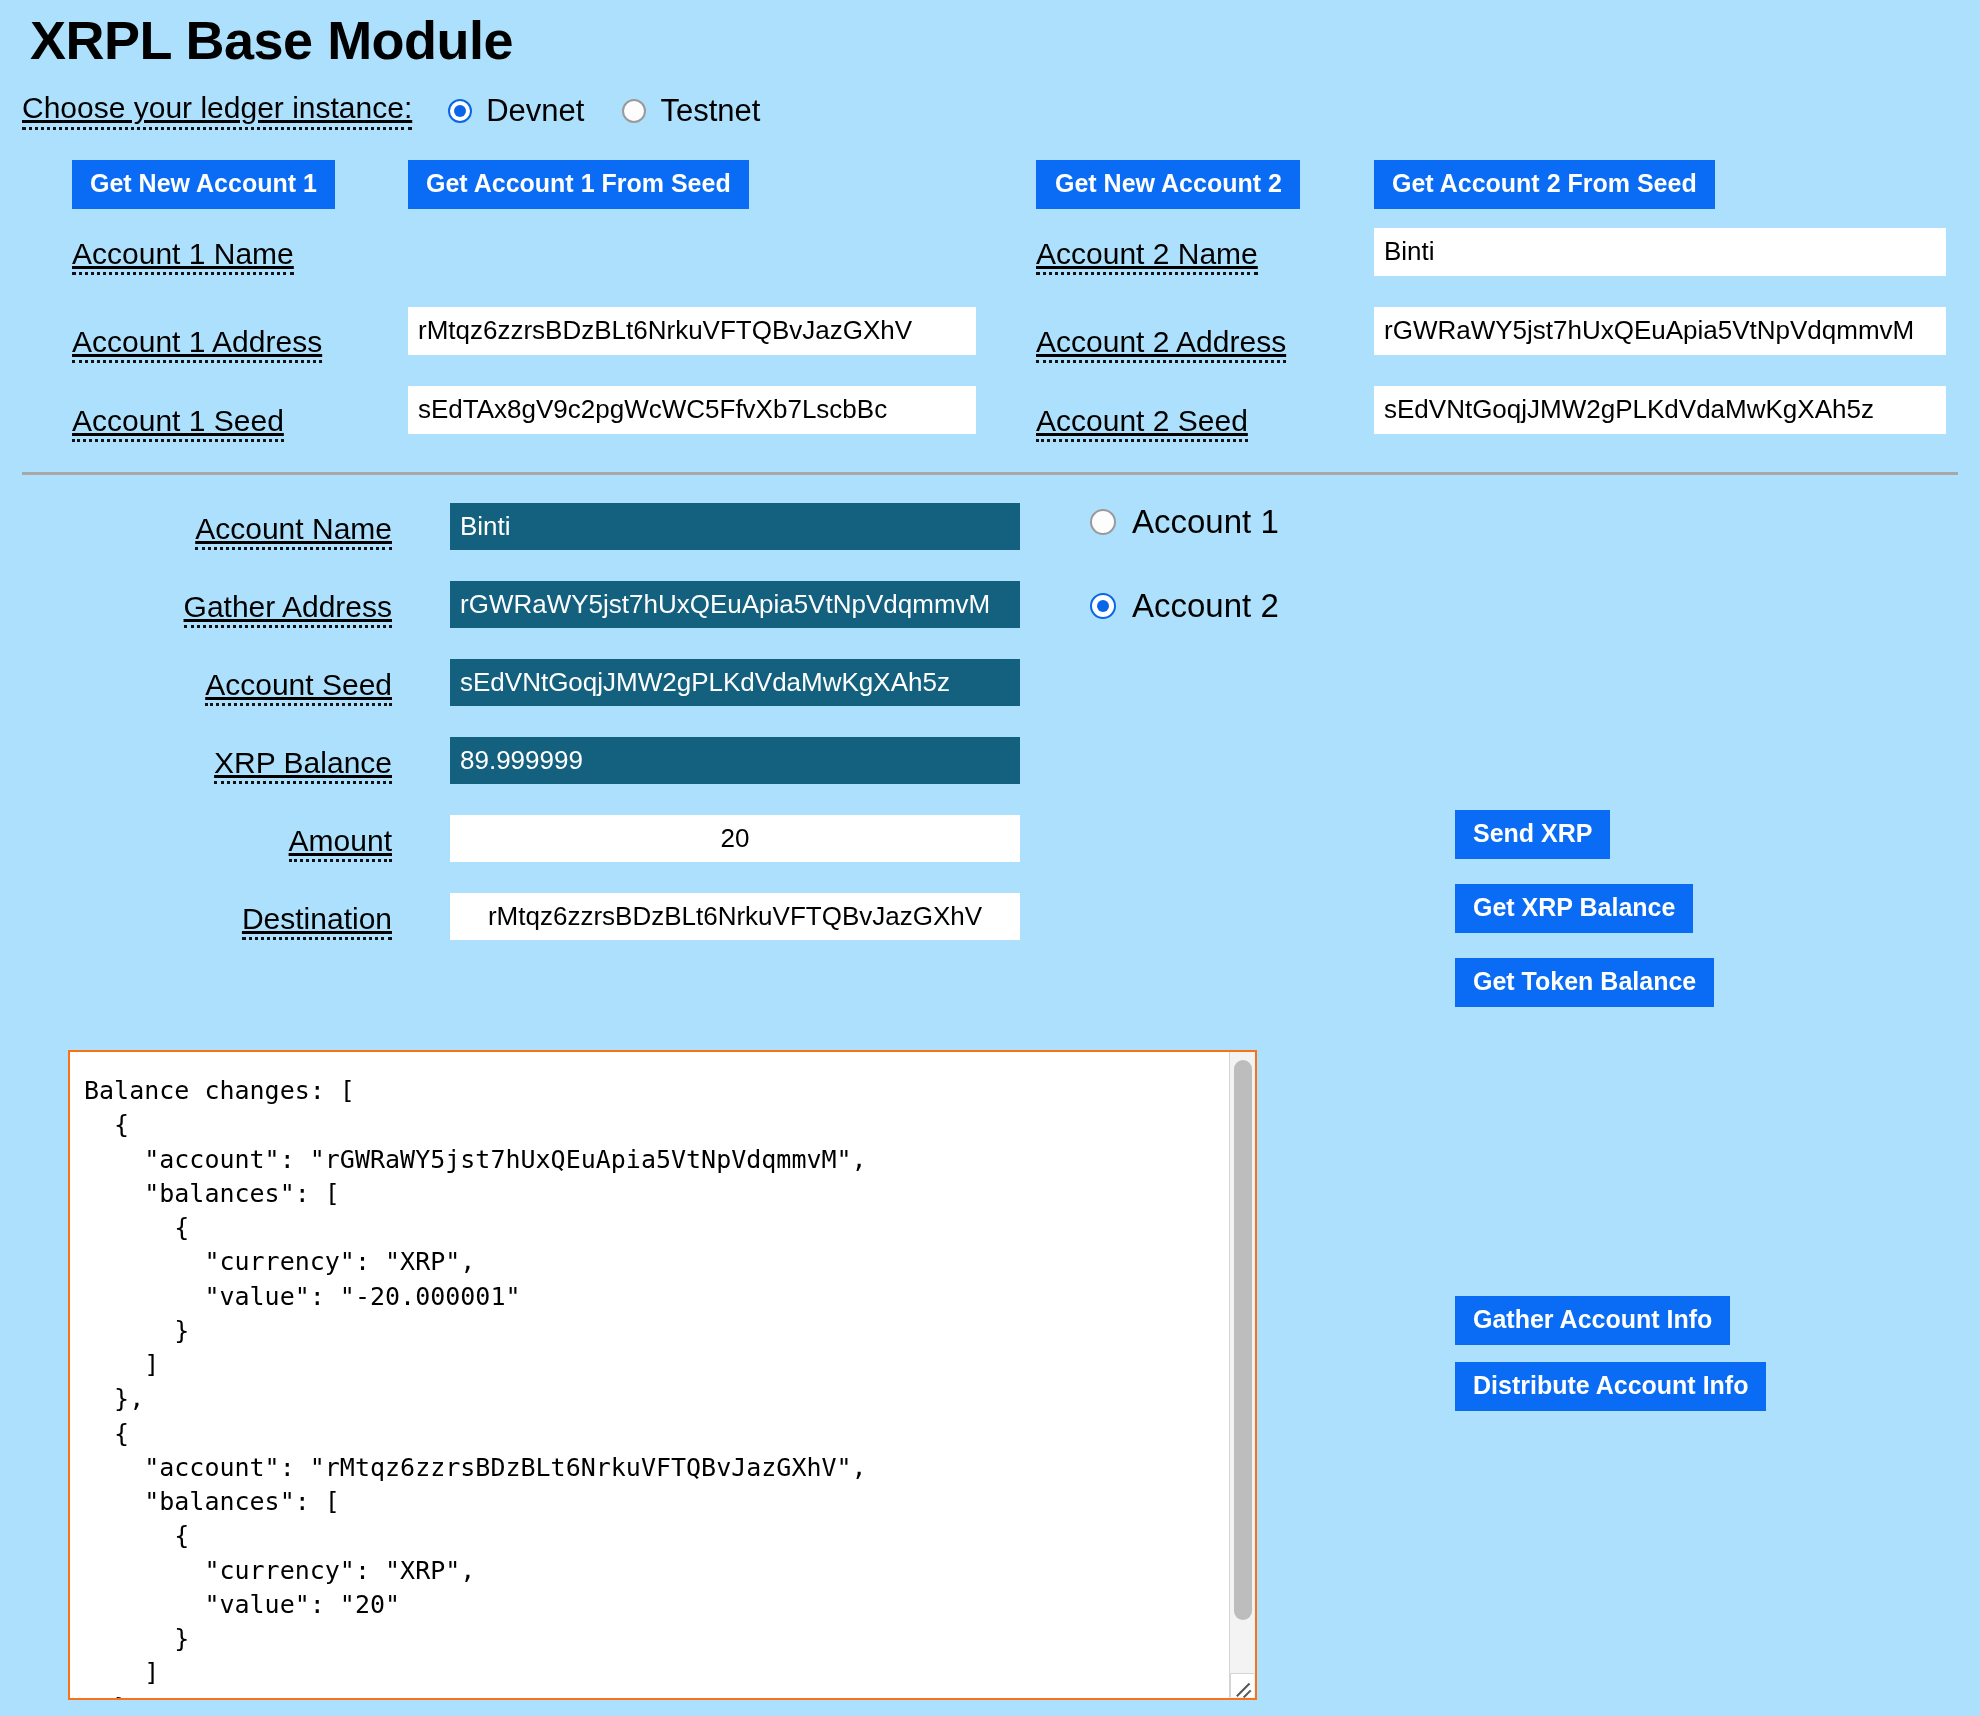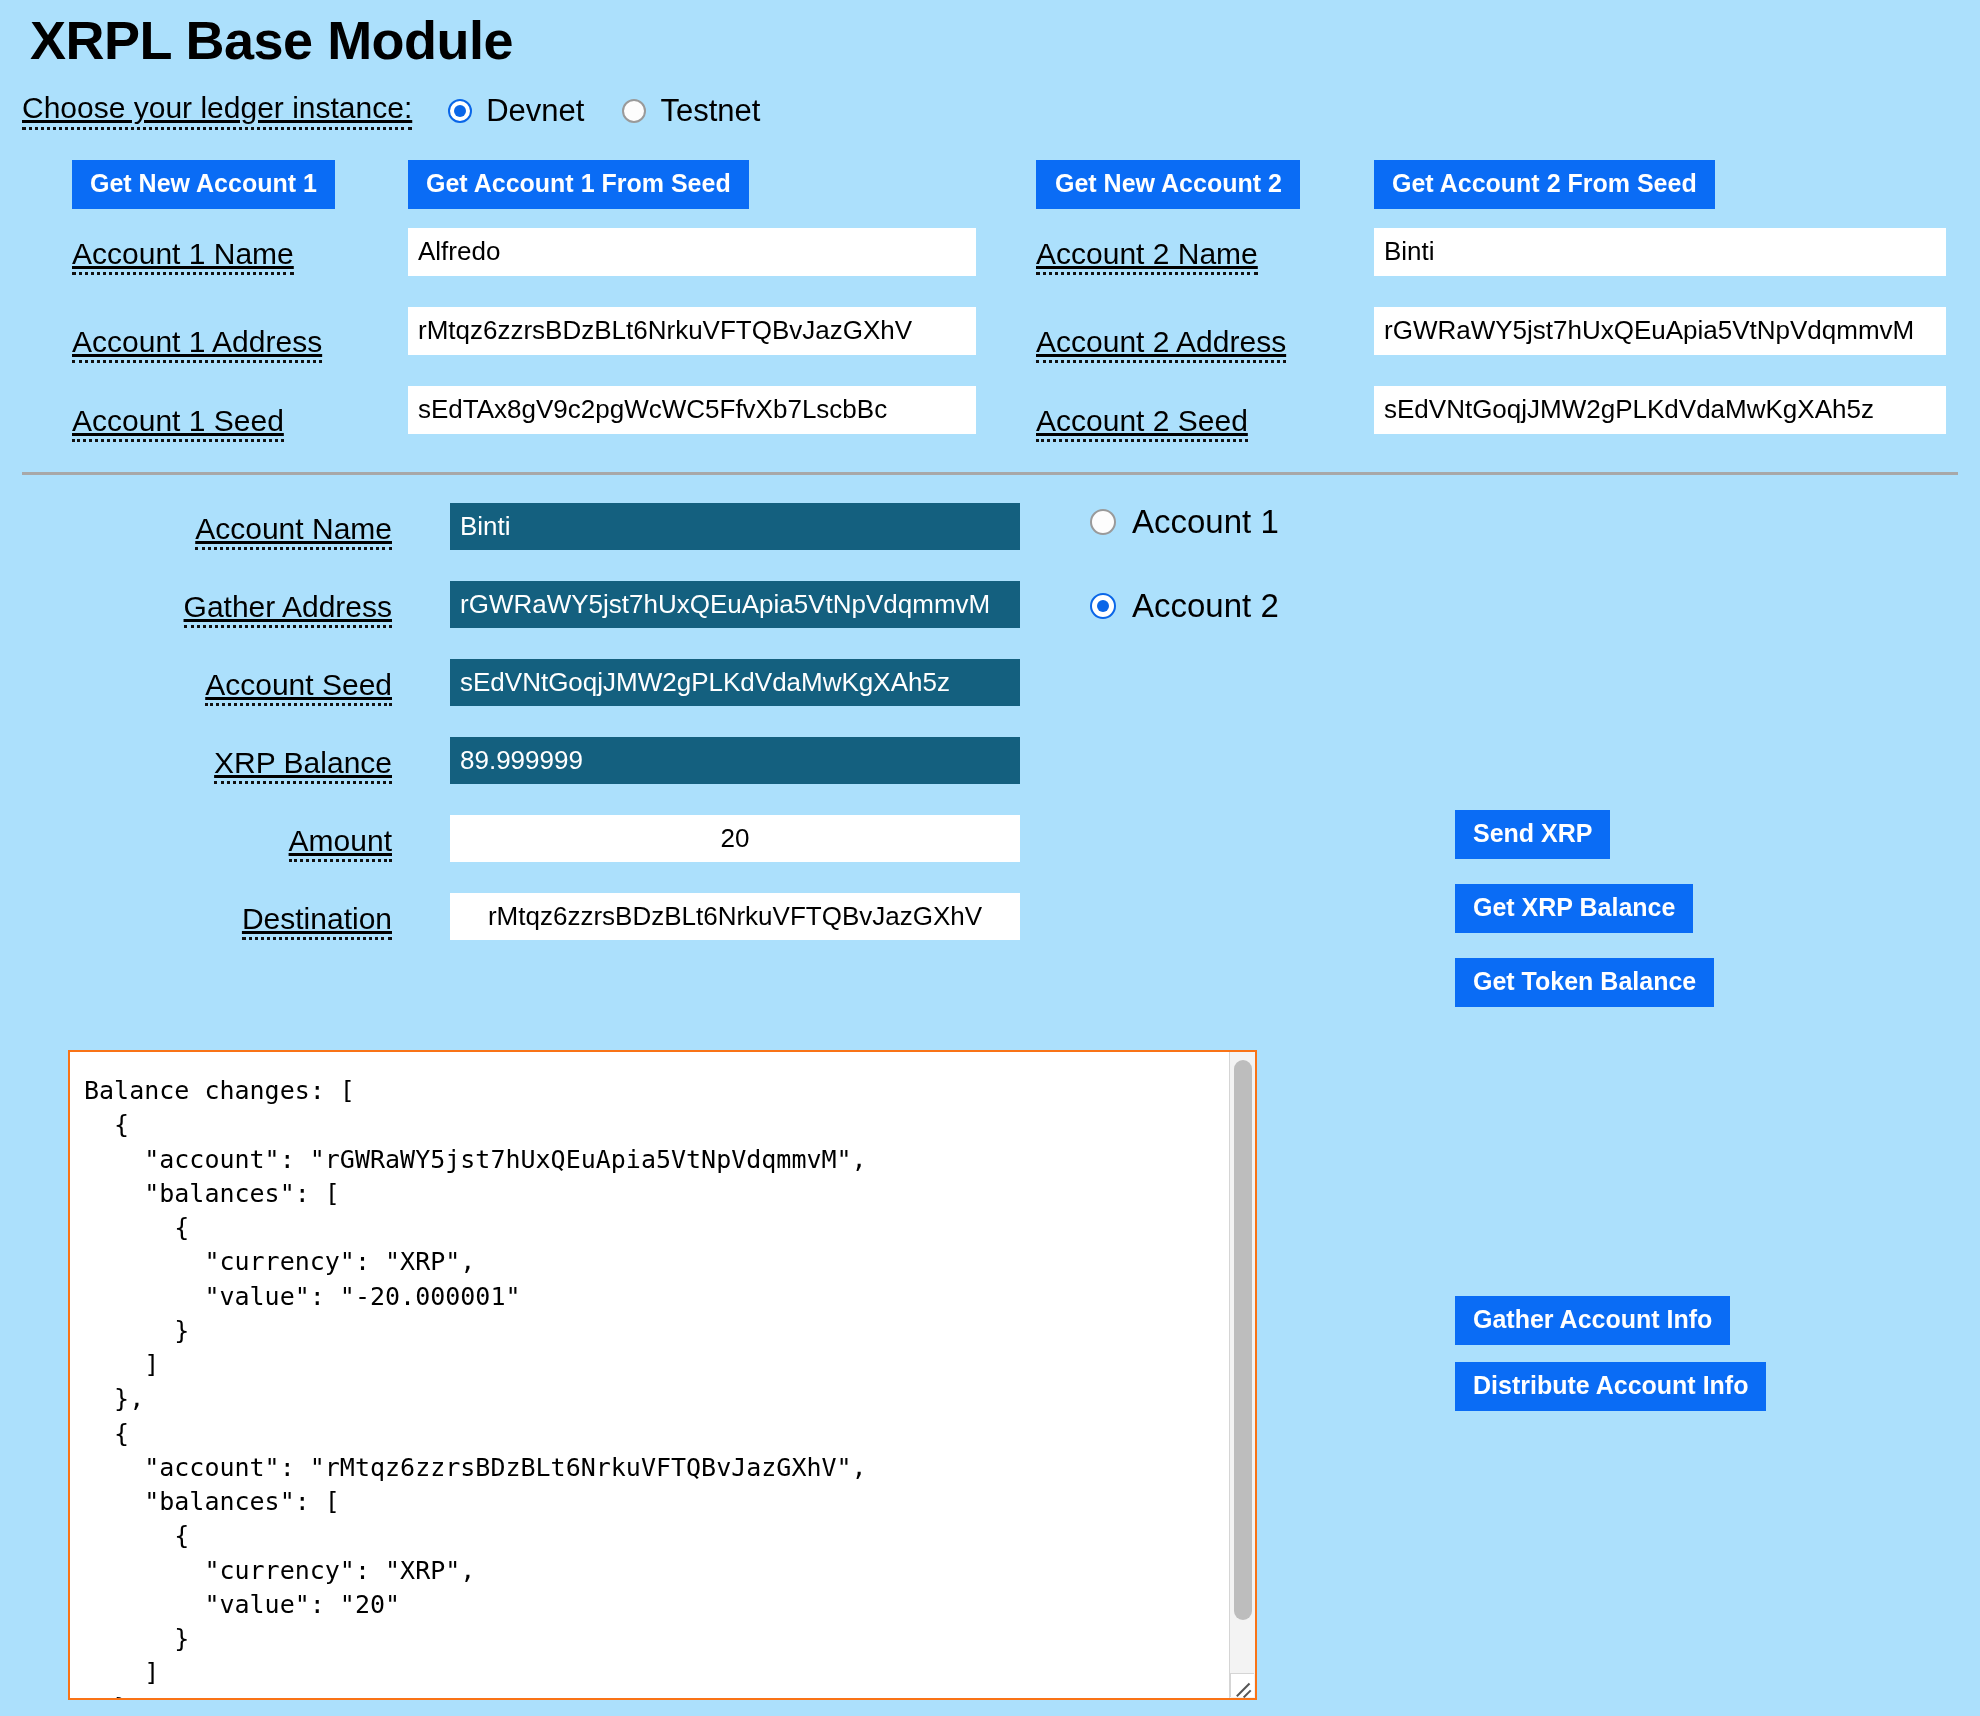--- a/index.html
+++ b/index.html
@@ -235,21 +235,20 @@
 
   <button class="btn acct-btn-1">Get New Account 1</button>
   <button class="btn acct-btn-1s">Get Account 1 From Seed</button>
   <button class="btn acct-btn-2">Get New Account 2</button>
   <button class="btn acct-btn-2s">Get Account 2 From Seed</button>
 
   <span class="lbl dotted-label a1-name-lbl">Account 1 Name</span>
   <span class="lbl dotted-label a1-addr-lbl">Account 1 Address</span>
   <span class="lbl dotted-label a1-seed-lbl">Account 1 Seed</span>
 
-  <input class="fld a1-name-fld" value="Alfredo" style="">
   <input class="fld a1-addr-fld" value="rMtqz6zzrsBDzBLt6NrkuVFTQBvJazGXhV" style="">
   <input class="fld a1-seed-fld" value="sEdTAx8gV9c2pgWcWC5FfvXb7LscbBc" style="">
 
   <span class="lbl dotted-label a2-name-lbl">Account 2 Name</span>
   <span class="lbl dotted-label a2-addr-lbl">Account 2 Address</span>
   <span class="lbl dotted-label a2-seed-lbl">Account 2 Seed</span>
 
   <input class="fld a2-name-fld" value="Binti" style="">
   <input class="fld a2-addr-fld" value="rGWRaWY5jst7hUxQEuApia5VtNpVdqmmvM" style="">
   <input class="fld a2-seed-fld" value="sEdVNtGoqjJMW2gPLKdVdaMwKgXAh5z" style="">

